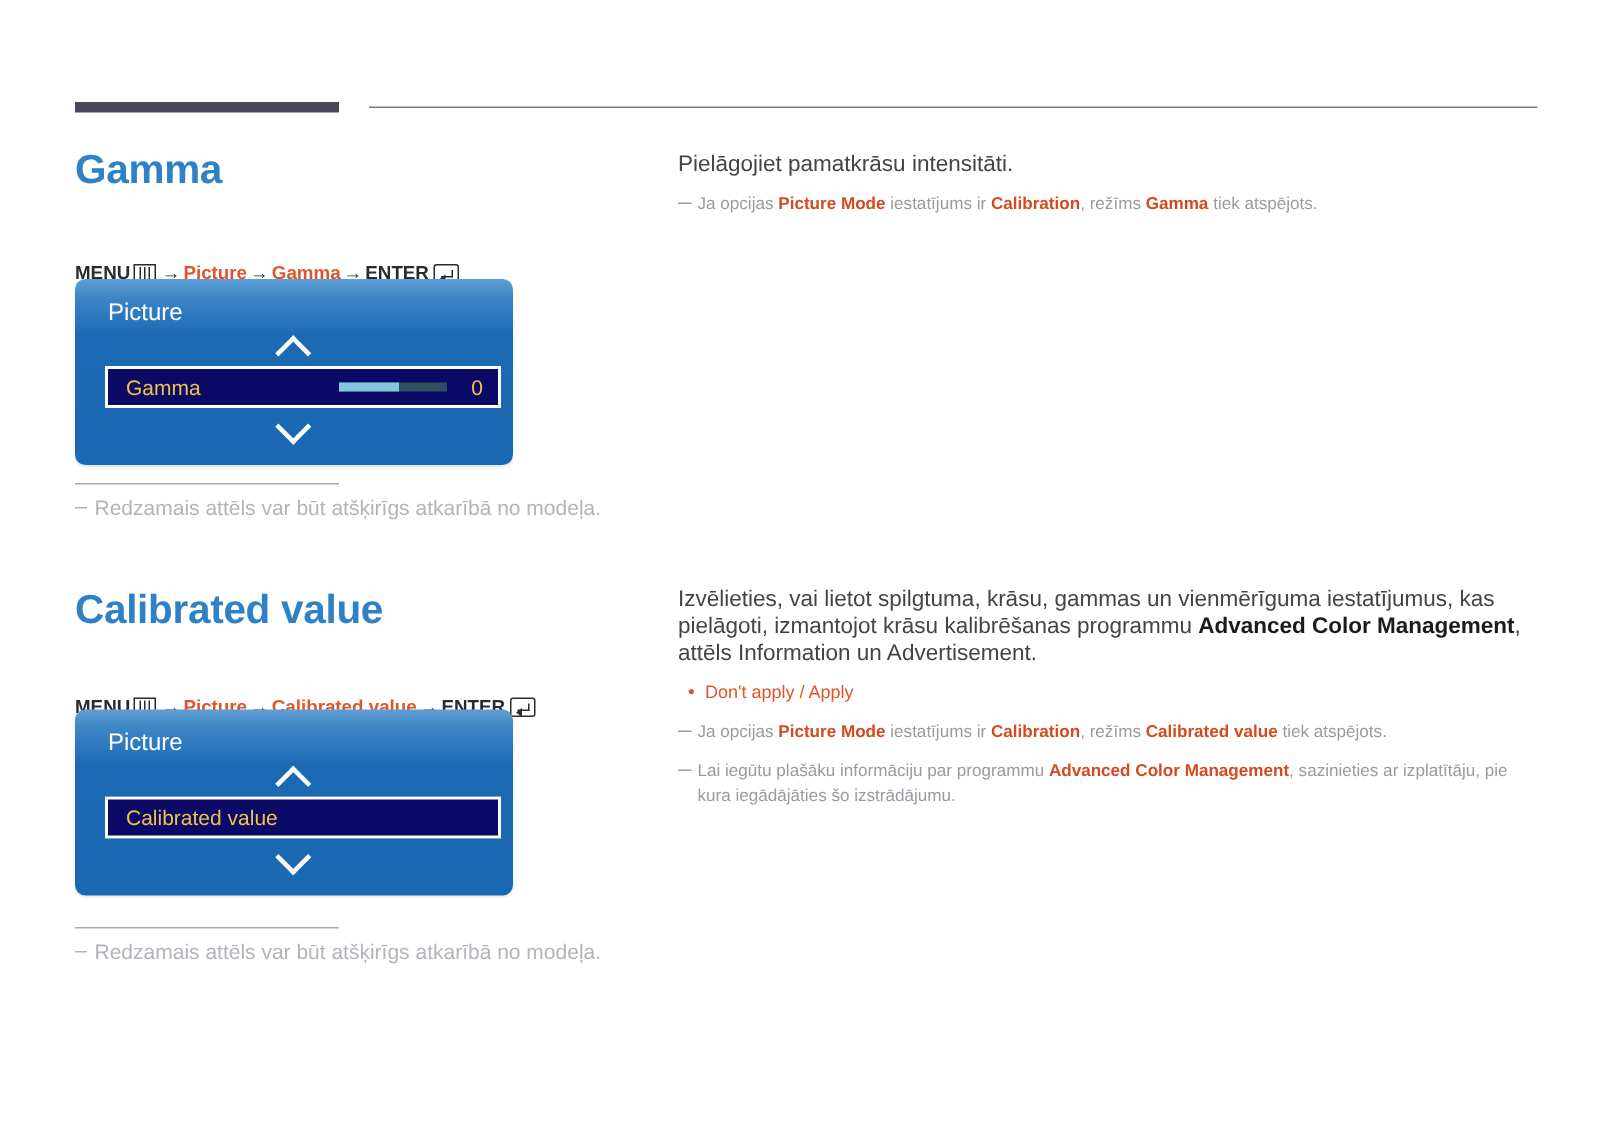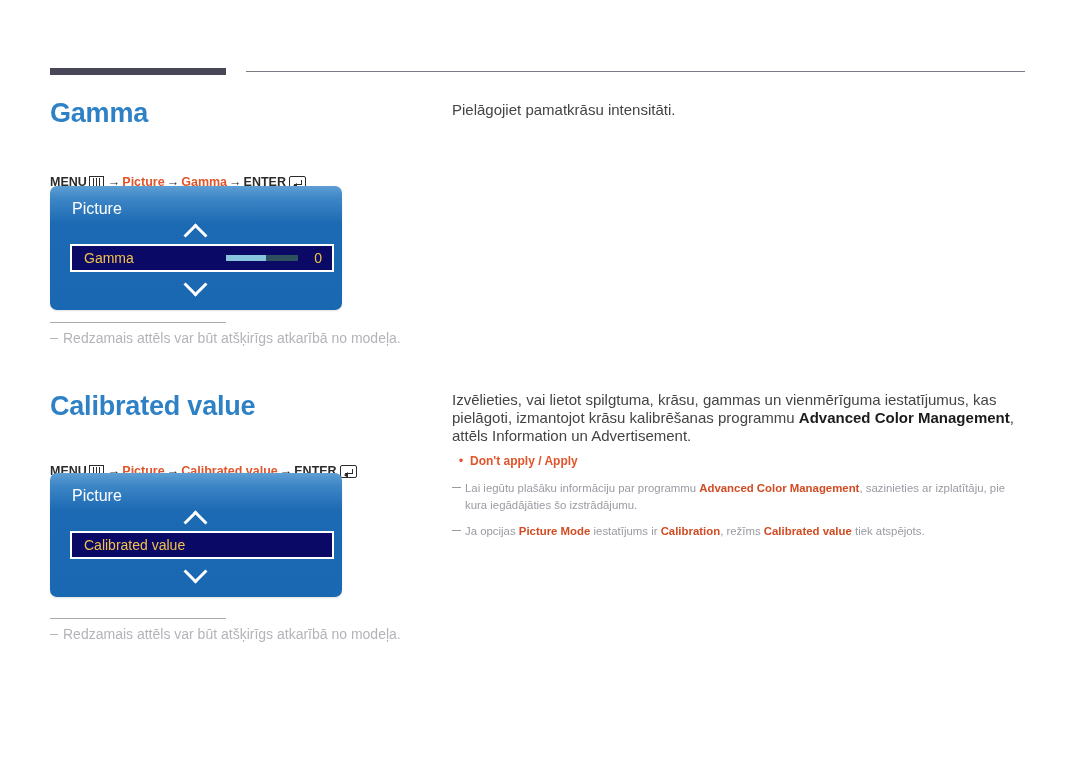--- a/index.html
+++ b/index.html
@@ -211,21 +211,21 @@
   }
   .bullet-dot {
     width: 18px;
     color: #e0552b;
     text-align: center;
     flex: 0 0 18px;
     font-size: 13px;
   }
   .bullet-text {
     color: #e0552b;
-    font-weight: bold;
+    font-weight: normal;
   }
 
   .rnote {
     display: flex;
     font-size: 11.4px;
     line-height: 17px;
     color: #9a9aa2;
     margin-top: 9px;
   }
   .rnote .dash {
@@ -280,20 +280,24 @@
 
     <div class="left-col" style="top:322px;">
       <div class="note-rule"></div>
       <div class="note-line">
         <span class="dash"></span><span>Redzamais attēls var būt atšķirīgs atkarībā no modeļa.</span>
       </div>
     </div>
 
     <div class="right-col" style="top:101px;">
       <div class="body-text">Pielāgojiet pamatkrāsu intensitāti.</div>
+      <div class="rnote">
+        <span class="dash"></span>
+        <span class="txt"><span>Ja opcijas </span><b>Picture Mode</b><span> iestatījums ir </span><b>Calibration</b><span>, režīms </span><b>Gamma</b><span> tiek atspējots.</span></span>
+      </div>
     </div>
   </div>
 
   <div class="section">
 
     <div class="left-col" style="top:391px;">
       <h1 class="title">Calibrated value</h1>
     </div>
 
     <div class="left-col" style="top:442px;">
@@ -324,22 +328,22 @@
     <div class="right-col" style="top:391px;">
       <div class="body-text"><span>Izvēlieties, vai lietot spilgtuma, krāsu, gammas un vienmērīguma iestatījumus, kas pielāgoti, izmantojot krāsu kalibrēšanas programmu </span><b>Advanced Color Management</b><span>, attēls Information un Advertisement.</span></div>
 
       <div class="bullet-line">
         <span class="bullet-dot">•</span>
         <span class="bullet-text">Don't apply / Apply</span>
       </div>
 
       <div class="rnote">
         <span class="dash"></span>
-        <span class="txt"><span>Lai iegūtu plašāku informāciju par programmu </span><b>Advanced Color Management</b><span>, sazinieties ar izplatītāju, pie kura iegādājāties šo izstrādājumu.</span></span>
+        <span class="txt"><span>Ja opcijas </span><b>Picture Mode</b><span> iestatījums ir </span><b>Calibration</b><span>, režīms </span><b>Calibrated value</b><span> tiek atspējots.</span></span>
       </div>
       <div class="rnote">
         <span class="dash"></span>
-        <span class="txt"><span>Ja opcijas </span><b>Picture Mode</b><span> iestatījums ir </span><b>Calibration</b><span>, režīms </span><b>Calibrated value</b><span> tiek atspējots.</span></span>
+        <span class="txt"><span>Lai iegūtu plašāku informāciju par programmu </span><b>Advanced Color Management</b><span>, sazinieties ar izplatītāju, pie kura iegādājāties šo izstrādājumu.</span></span>
       </div>
     </div>
   </div>
 
 </div>
 
 </body></html>

